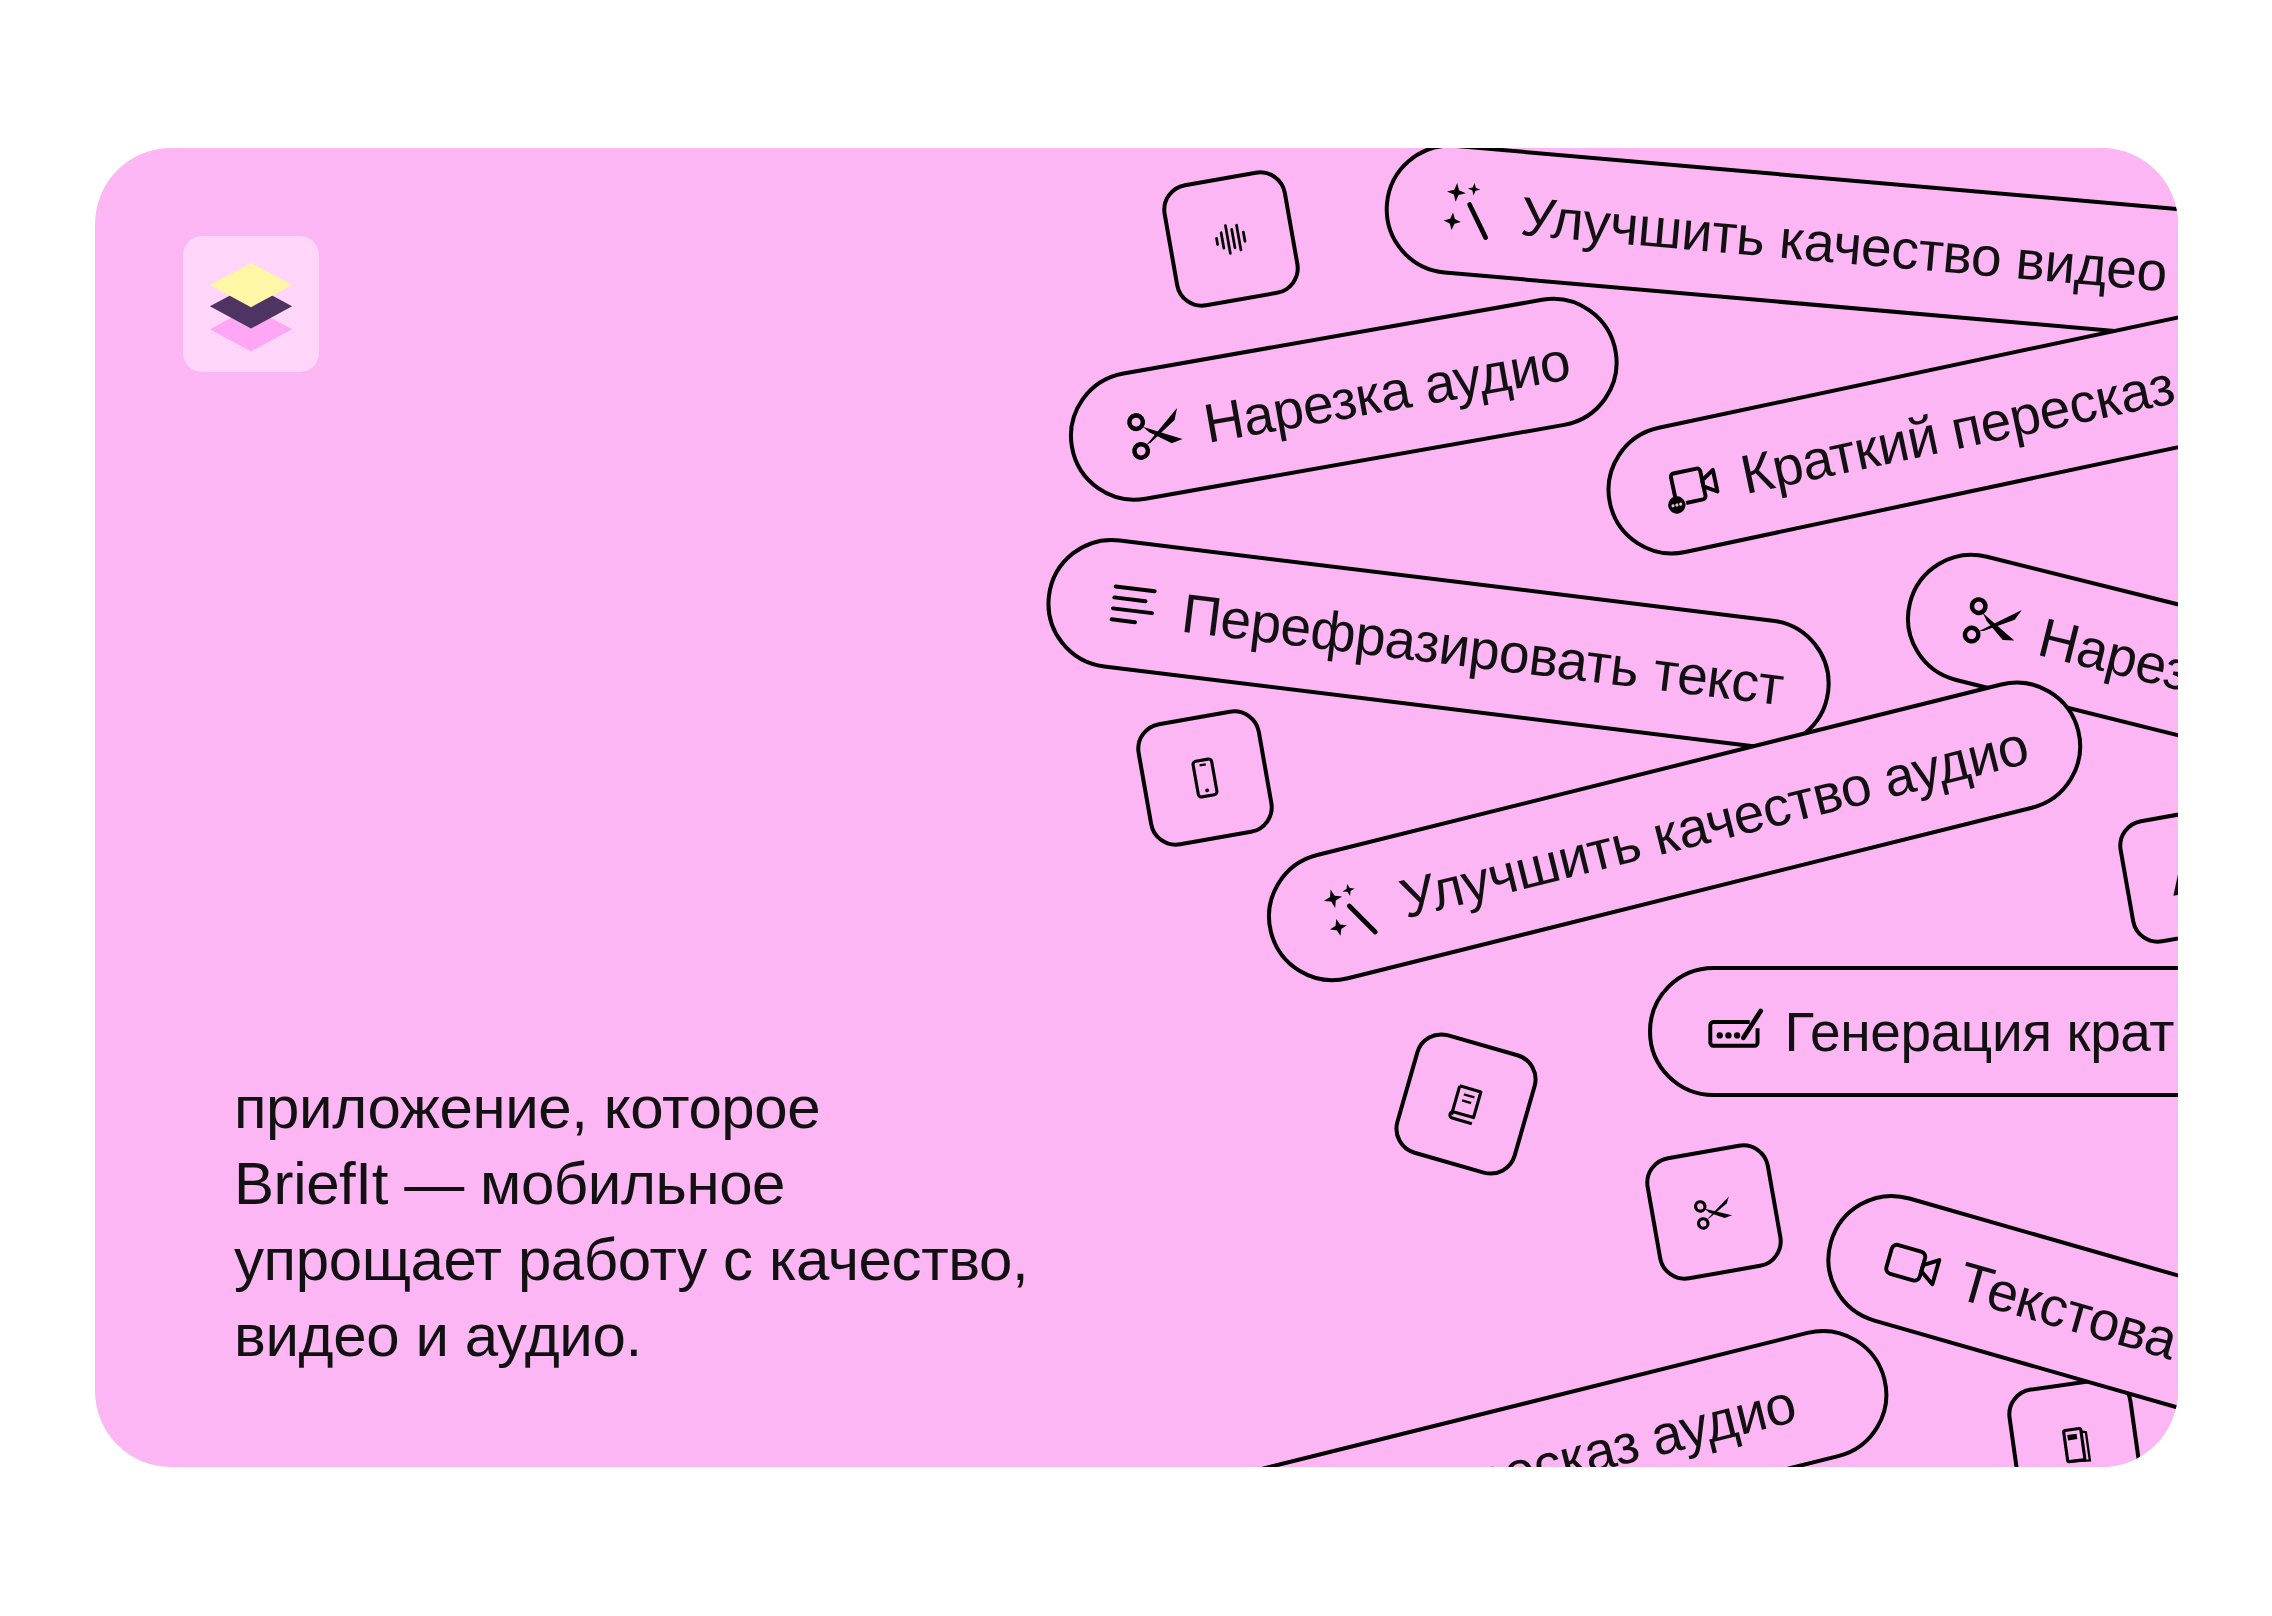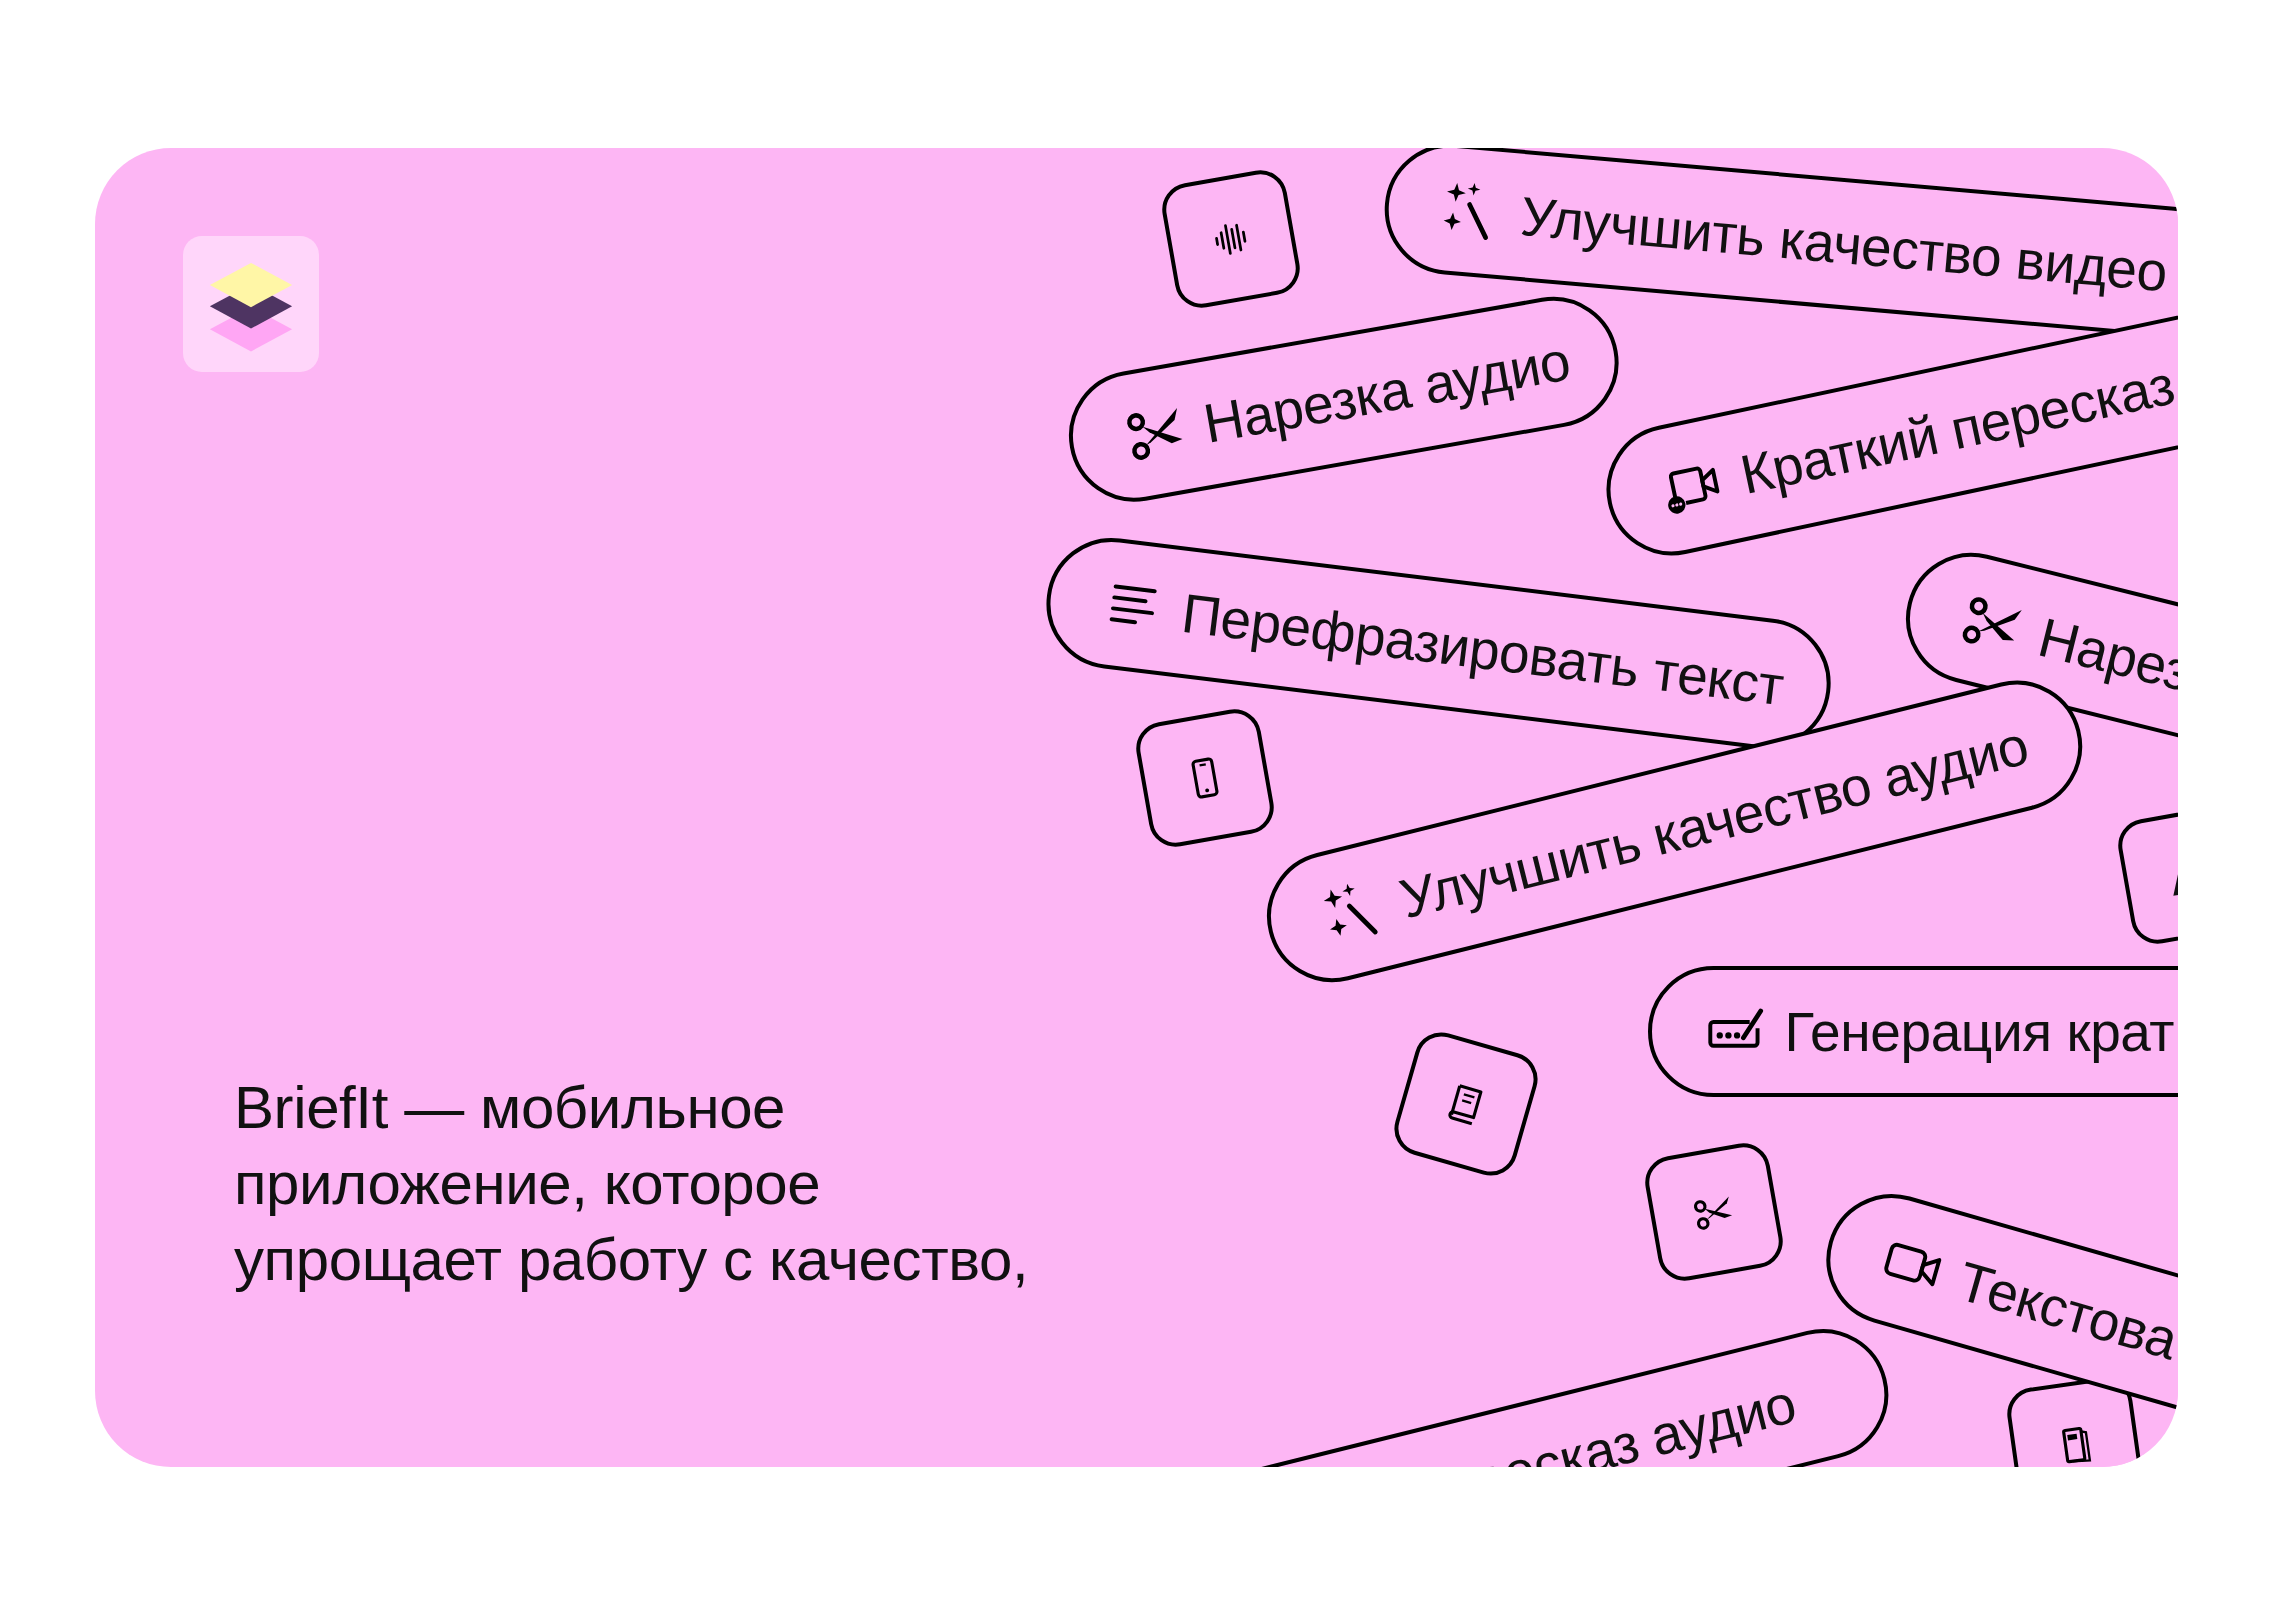--- a/index.html
+++ b/index.html
@@ -45,23 +45,24 @@
 
   <div class="logo">
     <svg viewBox="0 0 172 172">
       <polygon points="34,118 86,90 138,118 86,146" fill="#FFA6F4"></polygon>
       <polygon points="34,89 86,61 138,89 86,117" fill="#4E3462"></polygon>
       <polygon points="34,62 86,34 138,62 86,90" fill="#FFF6A6"></polygon>
     </svg>
   </div>
 
   <div class="headline">
+    <div>приложение, которое</div>
     <div>BriefIt — мобильное</div>
-    <div>приложение, которое</div>
     <div>упрощает работу с качество,</div>
+    <div>видео и аудио.</div>
   </div>
 
   <div class="tile" style="left:1073px; top:28px; transform:rotate(-10deg);">
     <svg viewBox="0 0 56 56">
       <g stroke="#000" stroke-width="3.5" stroke-linecap="round">
         <line x1="10" y1="24" x2="10" y2="32"></line>
           <line x1="17" y1="18" x2="17" y2="38"></line>
         <line x1="24" y1="10" x2="24" y2="46"></line>
           <line x1="31" y1="16" x2="31" y2="40"></line>
         <line x1="38" y1="12" x2="38" y2="44"></line>

